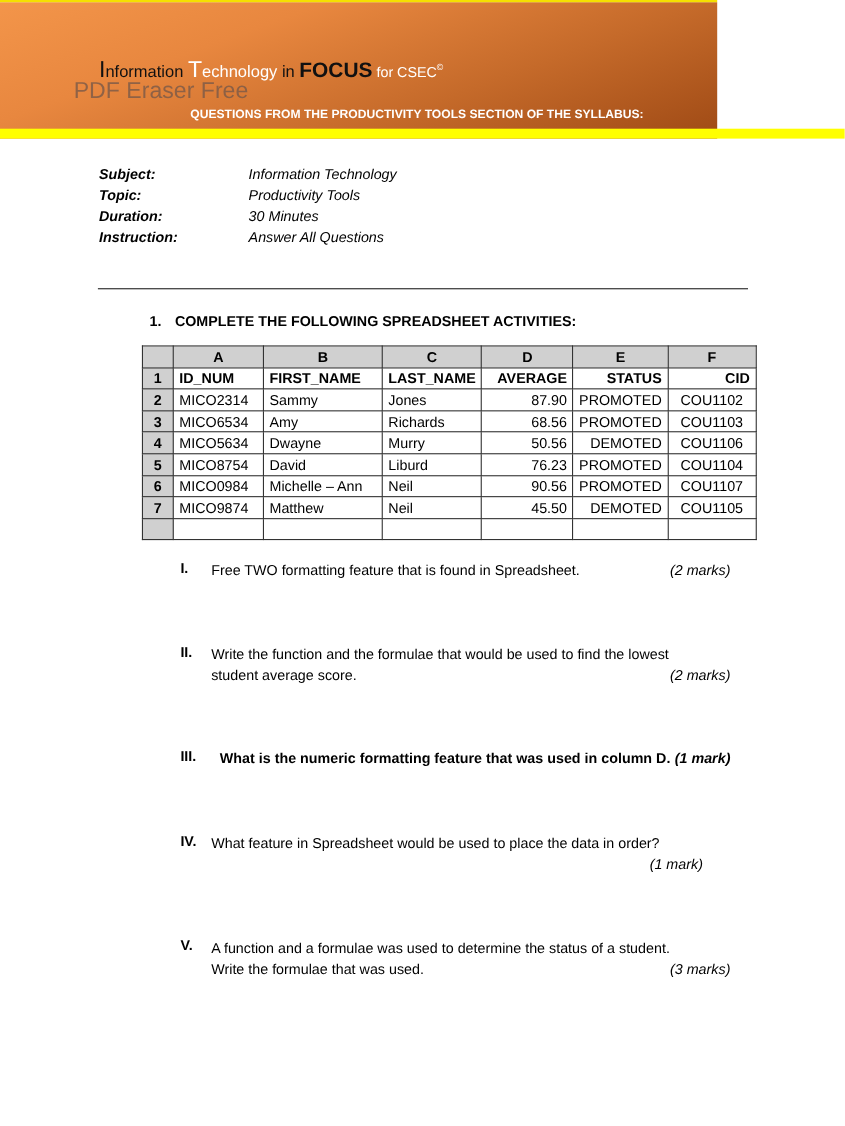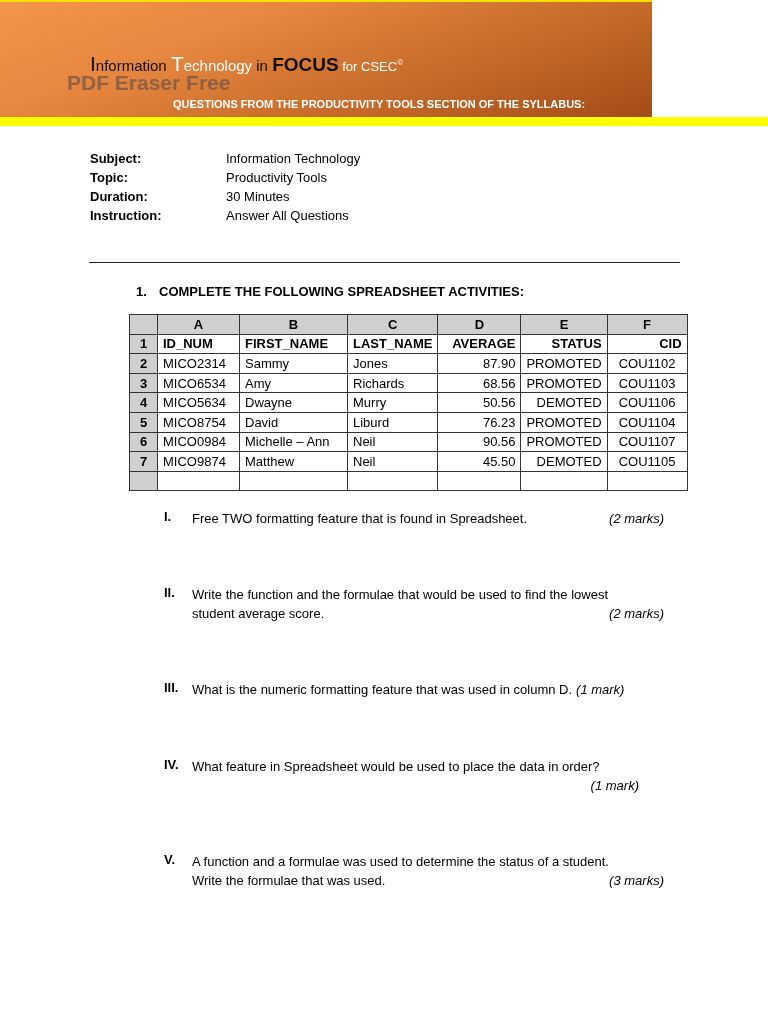--- a/index.html
+++ b/index.html
@@ -16,28 +16,28 @@
     }
     .brand {
       position: absolute; left: 90px; top: 50px; font-size: 15px; color: #111; white-space: nowrap;
       font-family: "Liberation Sans", sans-serif;
     }
     .brand .big { font-size: 21px; }
     .brand .focus { font-weight: bold; font-size: 19px; }
     .brand .csec { color: #fff; font-size: 13px; }
     .brand sup { font-size: 8px; color:#fff; }
     .watermark {
-      position: absolute; left: 67px; top: 69px; font-size: 21px; font-weight: bold; color: #7b5a48;
+      position: absolute; left: 67px; top: 69px; font-size: 21px; font-weight: normal; color: #7b5a48;
       opacity: 0.8; white-space: nowrap;
     }
     .subhead {
       position: absolute; left: 173px; top: 96px; font-size: 11px; font-weight: bold; color: #fff; white-space: nowrap;
     }
 
-    .meta { position: absolute; left: 90px; top: 149px; font-size: 13px; }
+    .meta { position: absolute; left: 90px; top: 149px; font-size: 13px; font-style: italic; }
     .meta-row { display: flex; height: 19px; align-items: center; }
     .meta-label { width: 136px; font-weight: bold; }
     .meta-value { }
 
     .rule { position: absolute; left: 89px; top: 262px; width: 591px; height: 0; border-top: 1.5px solid #222; }
 
     .q-title { position: absolute; left: 136px; top: 284px; font-size: 13px; font-weight: bold; white-space: nowrap; }
     .q-title .num { display: inline-block; width: 23px; }
 
     table.sheet {
@@ -201,21 +201,21 @@
         </div>
         <div class="line">
           <span>student average score.</span>
           <span class="marks">(2 marks)</span>
         </div>
       </div>
     </div>
     <div class="question" style="top: 680px;">
       <span class="roman">III.</span>
       <div class="text">
-        <div class="line" style="justify-content: flex-start; white-space: nowrap;">
+        <div class="line" style="justify-content: flex-end; white-space: nowrap; font-weight: bold;">
           <span>What is the numeric formatting feature that was used in column D.</span>
           <span class="marks" style="margin-left: 4px;">(1 mark)</span>
         </div>
       </div>
     </div>
     <div class="question" style="top: 757px;">
       <span class="roman">IV.</span>
       <div class="text">
         <div class="line">
           <span>What feature in Spreadsheet would be used to place the data in order?</span>

